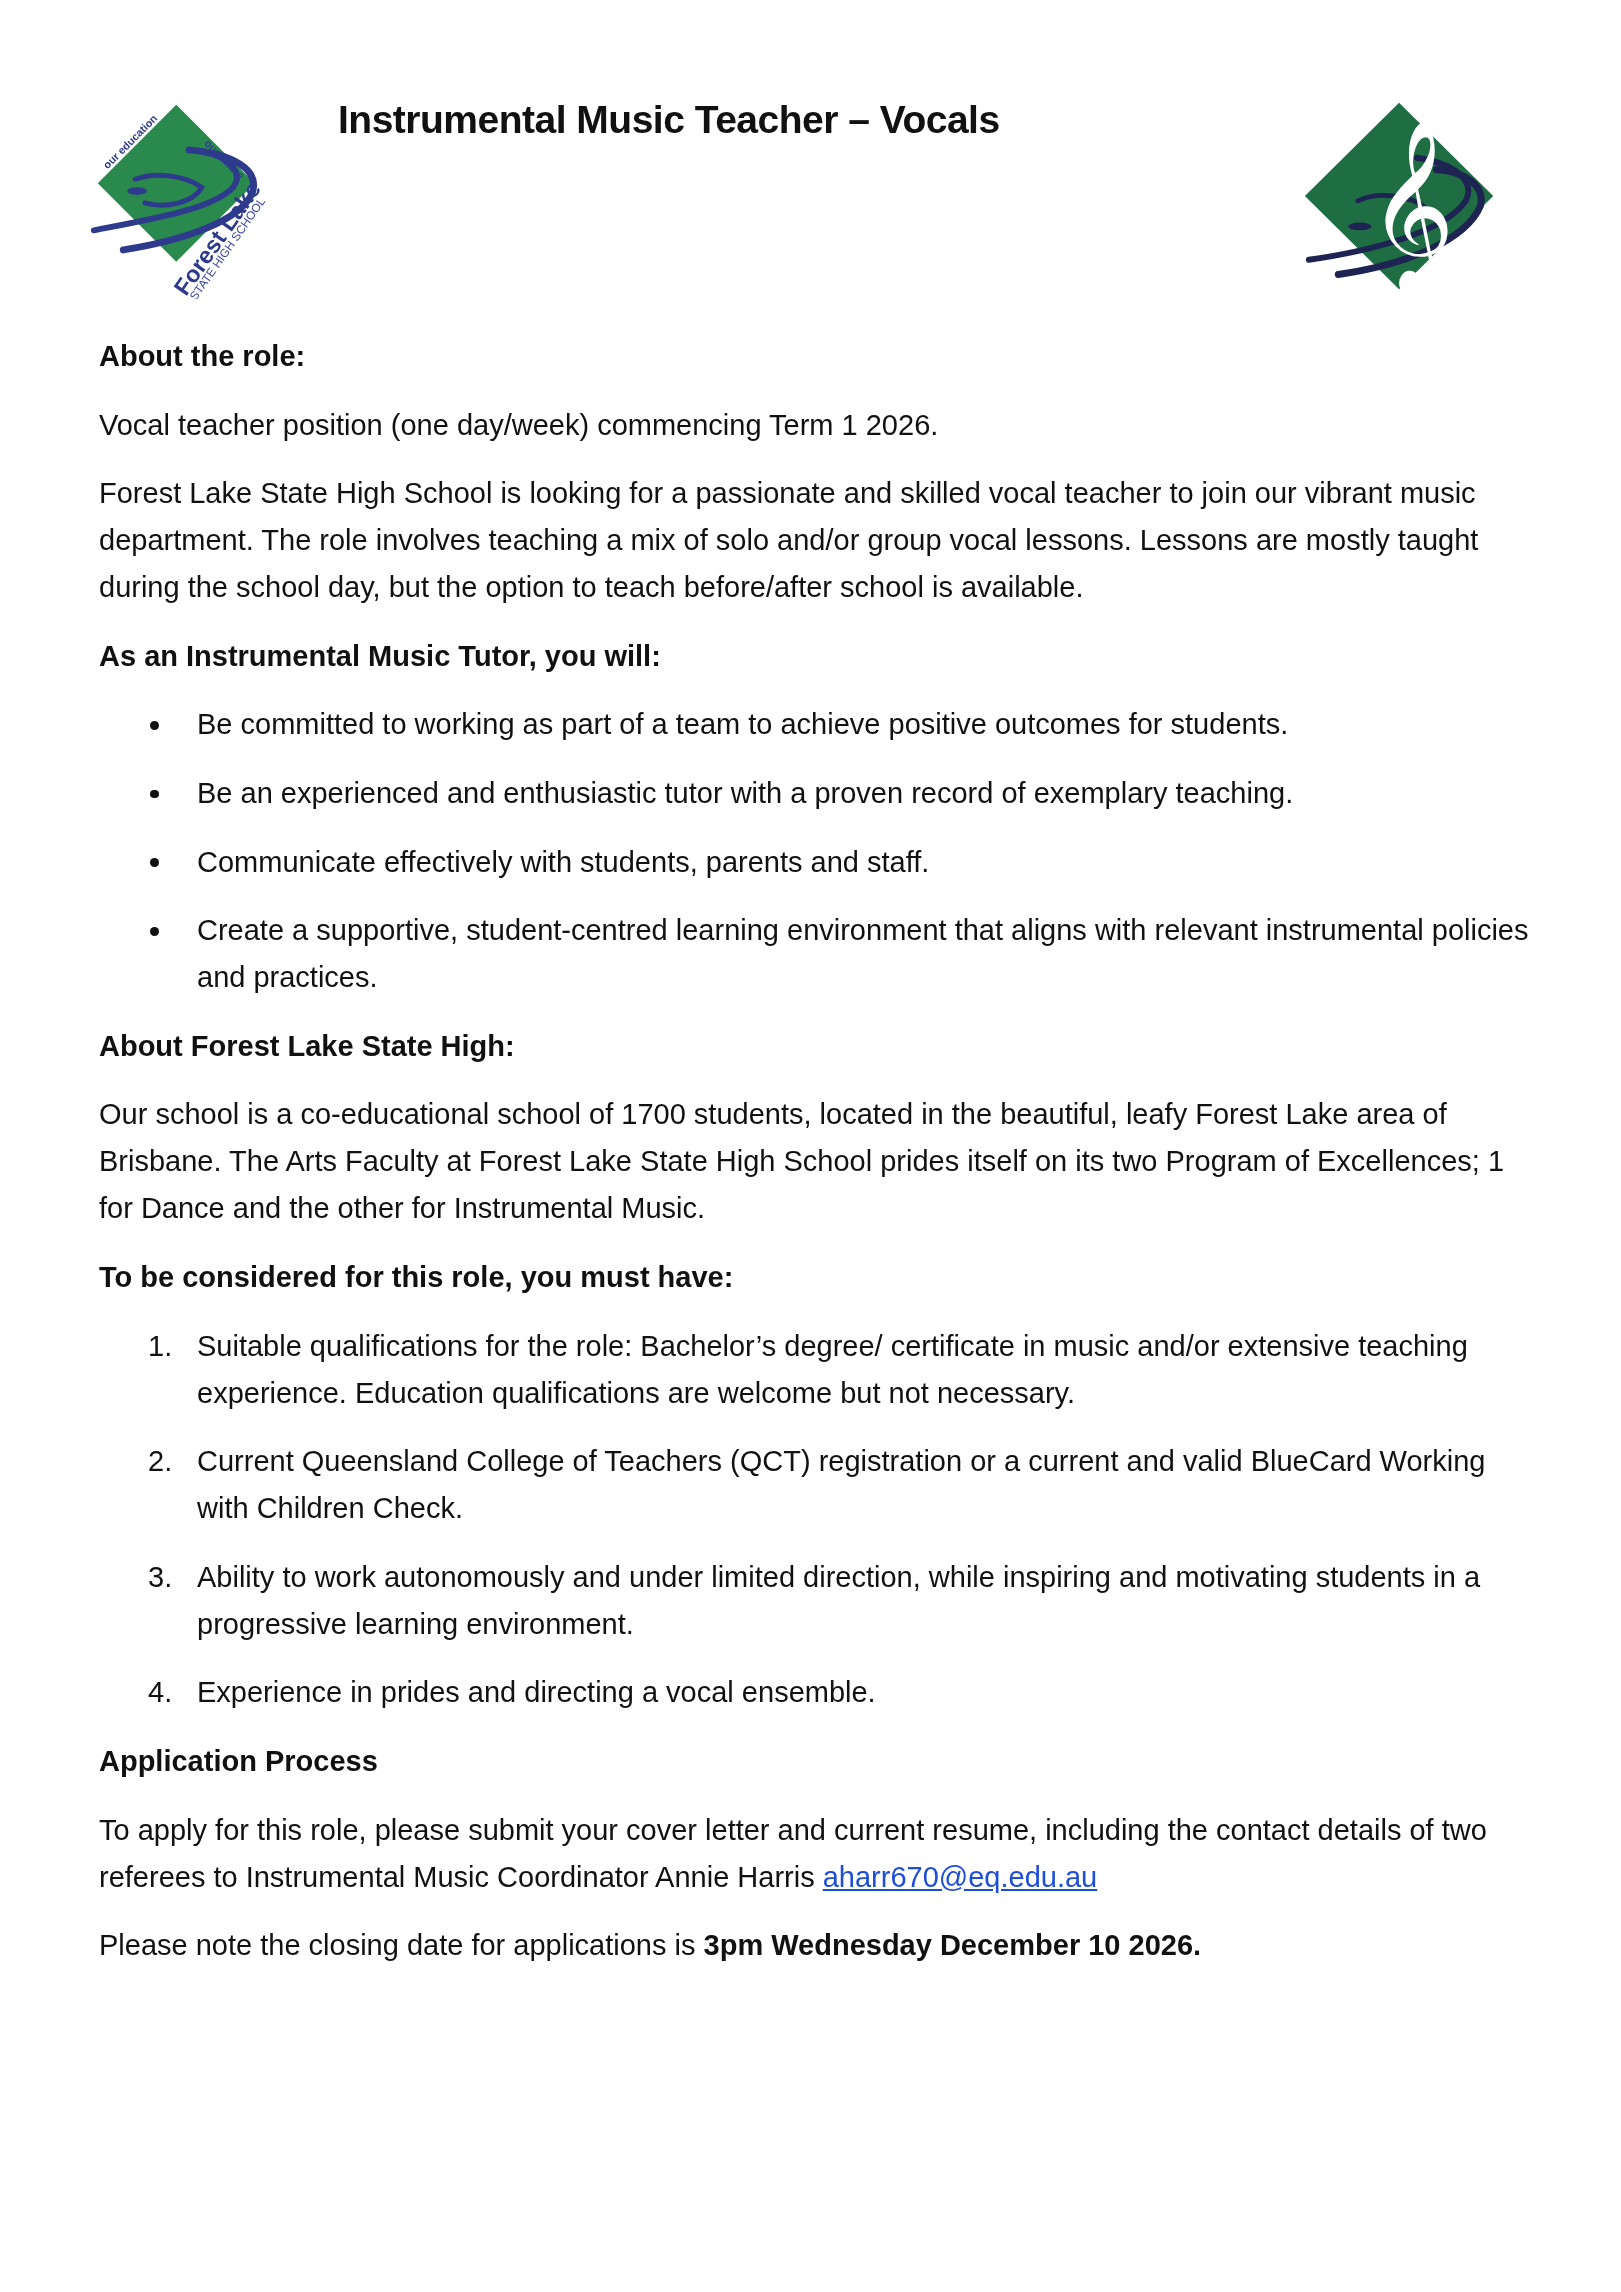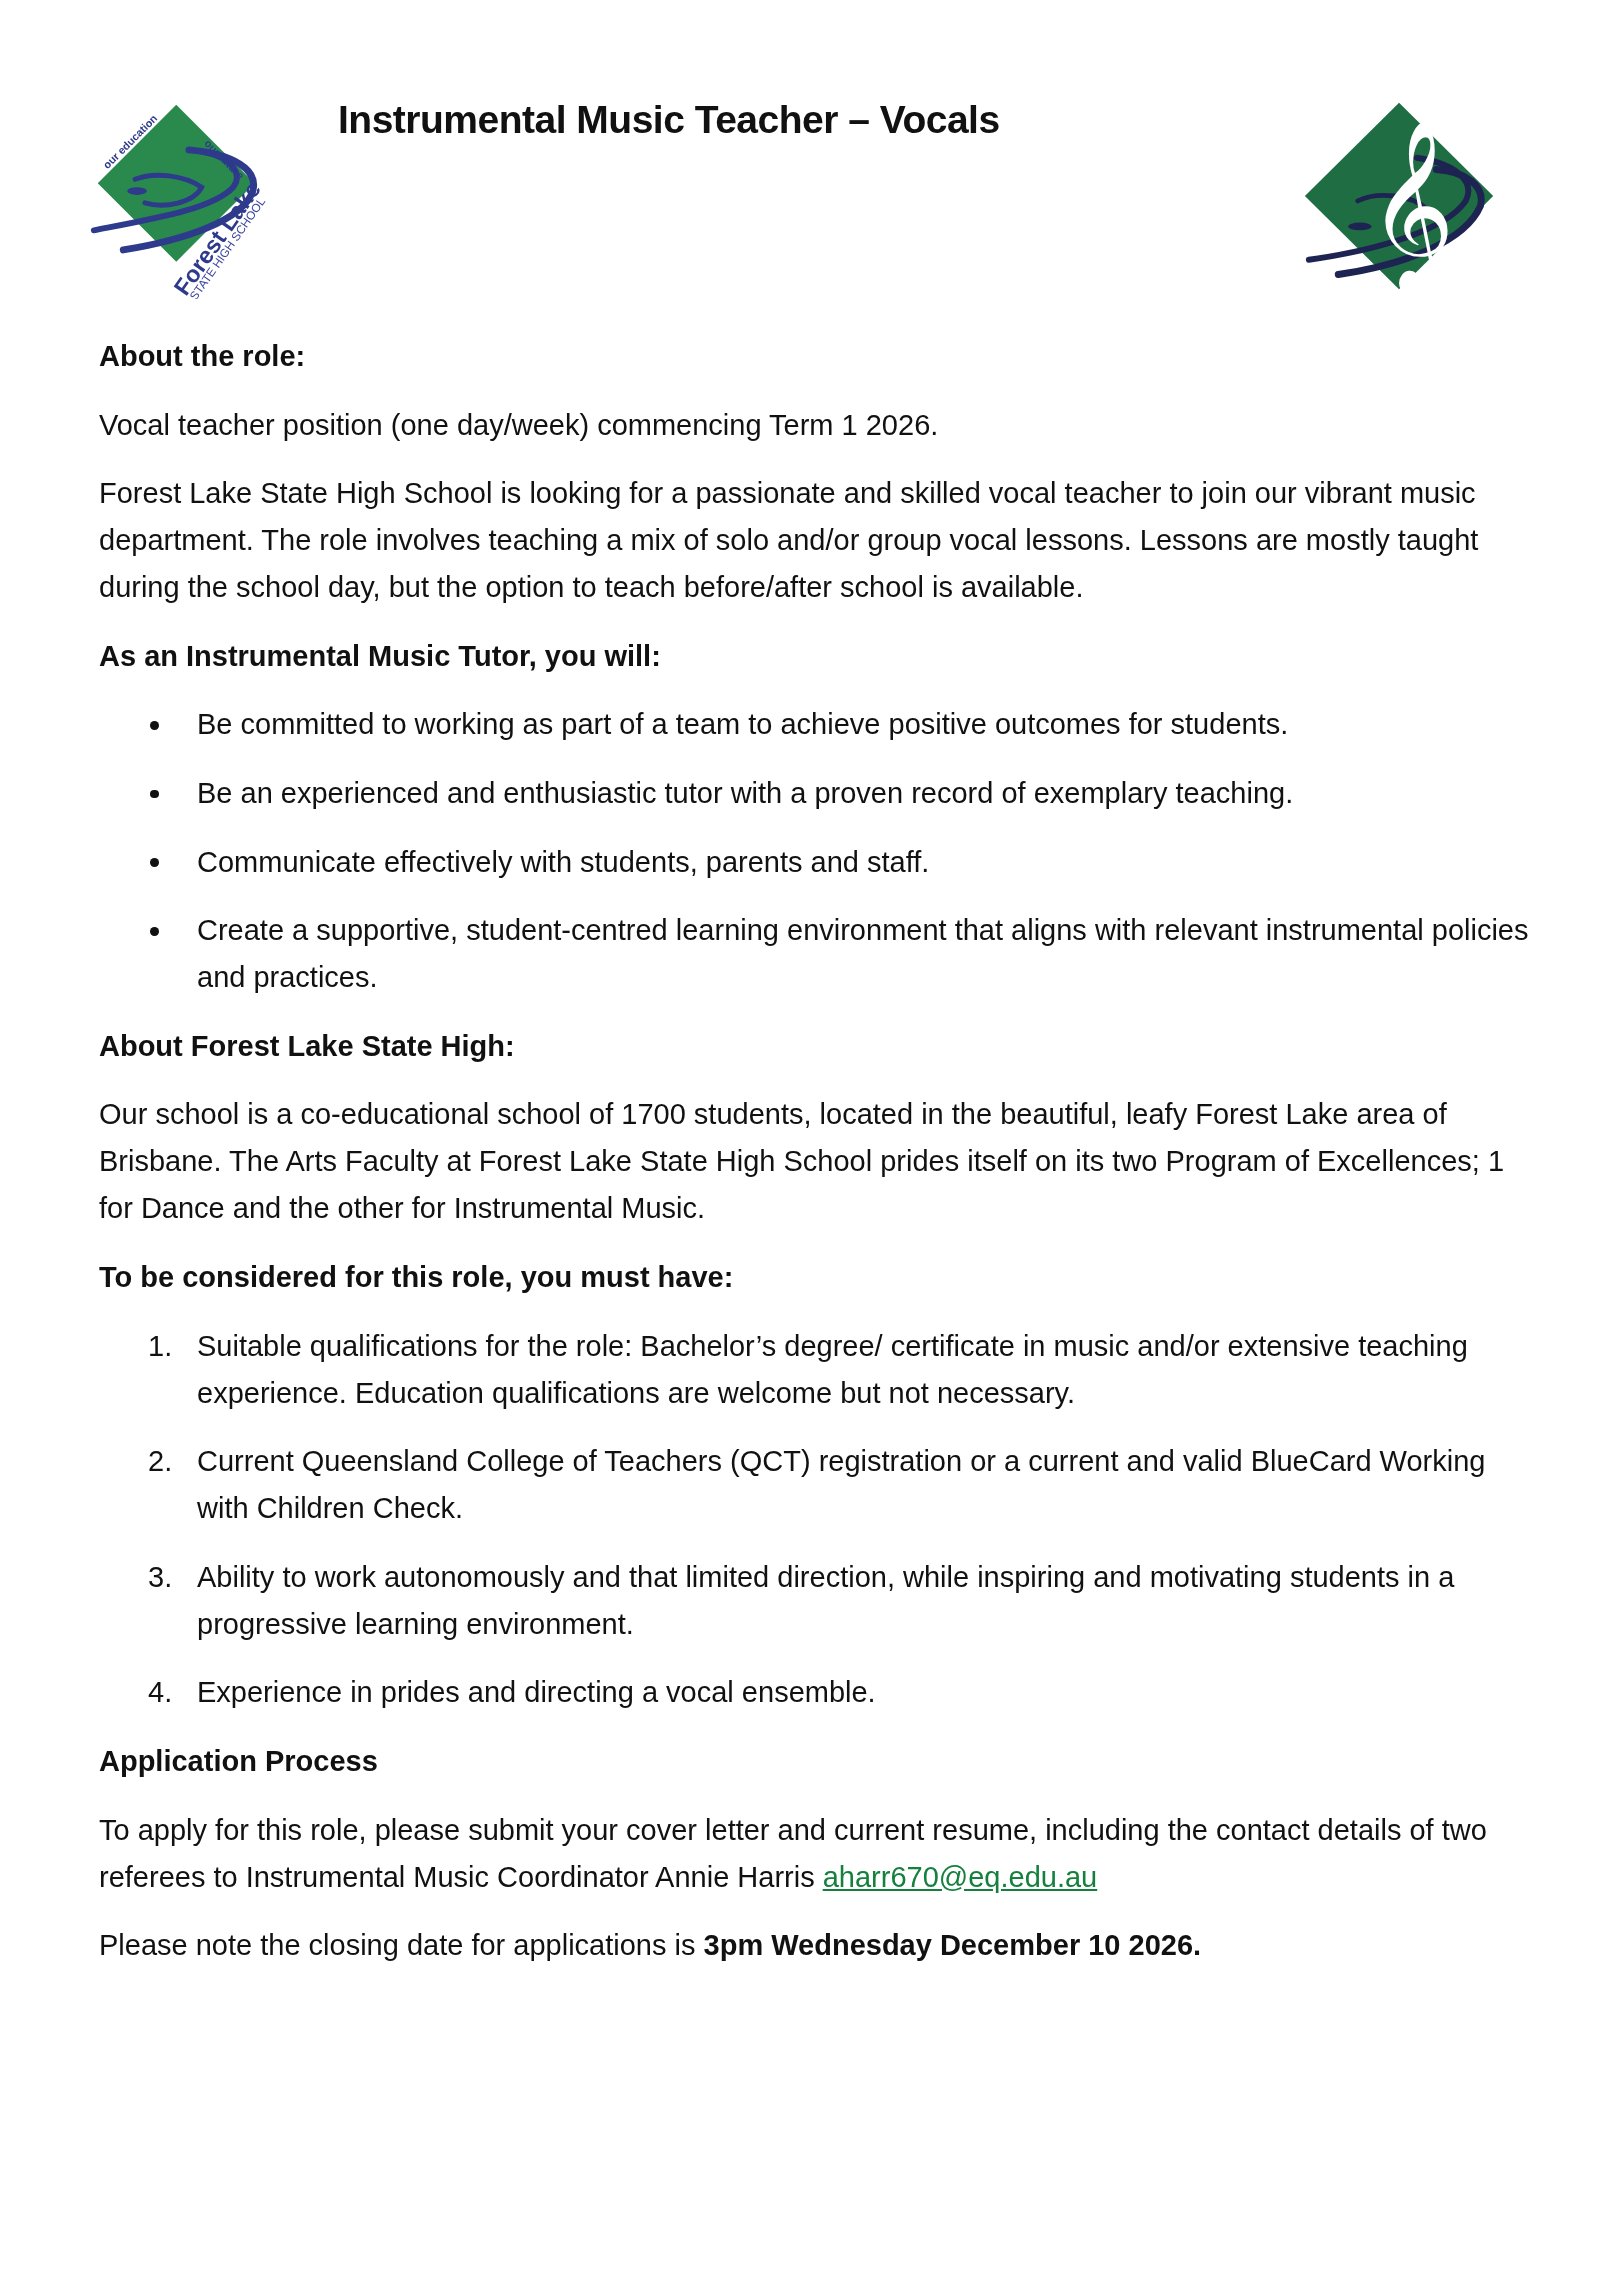--- a/index.html
+++ b/index.html
@@ -64,21 +64,21 @@
       height: 8.8px;
       border-radius: 50%;
       background: #111111;
     }
     .num-marker {
       position: absolute;
       left: 49px;
       top: 0;
     }
     a.email-link {
-      color: #15803d;
+      color: #1d4ed8;
       text-decoration: underline;
     }
     .bold { font-weight: bold; }
   </style>
 </head>
 <body>
 
 <div class="page">
 
   <div class="header">
@@ -157,21 +157,21 @@
         <li class="li">
           <span class="num-marker">1.</span>
           <span>Suitable qualifications for the role: Bachelor’s degree/ certificate in music and/or extensive teaching experience. Education qualifications are welcome but not necessary.</span>
         </li>
         <li class="li">
           <span class="num-marker">2.</span>
           <span>Current Queensland College of Teachers (QCT) registration or a current and valid BlueCard Working with Children Check.</span>
         </li>
         <li class="li">
           <span class="num-marker">3.</span>
-          <span>Ability to work autonomously and that limited direction, while inspiring and motivating students in a progressive learning environment.</span>
+          <span>Ability to work autonomously and under limited direction, while inspiring and motivating students in a progressive learning environment.</span>
         </li>
         <li class="li">
           <span class="num-marker">4.</span>
           <span>Experience in prides and directing a vocal ensemble.</span>
         </li>
       </ol>
     </section>
 
     <section>
       <h2 class="section-heading">Application Process</h2>

